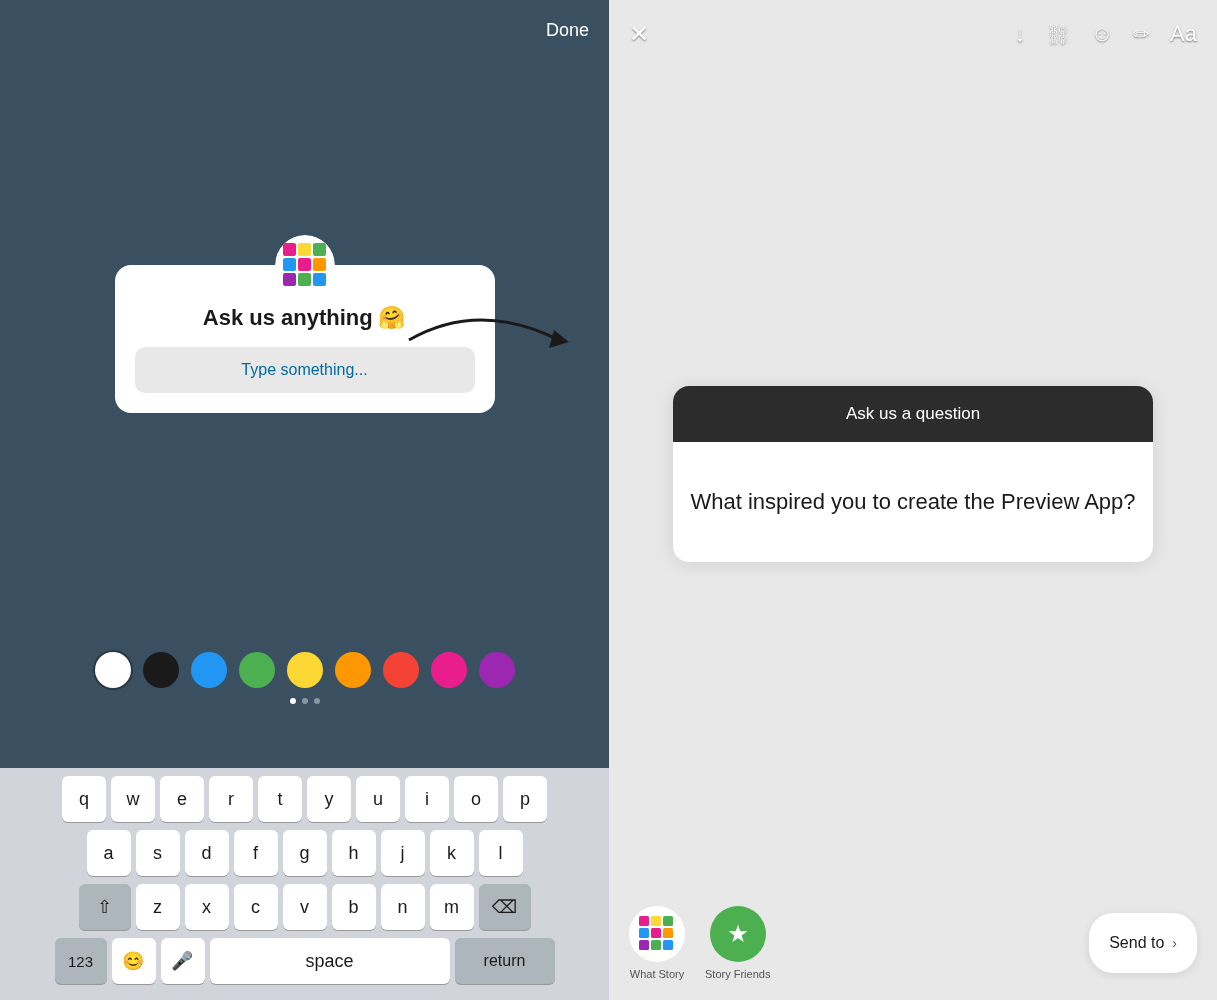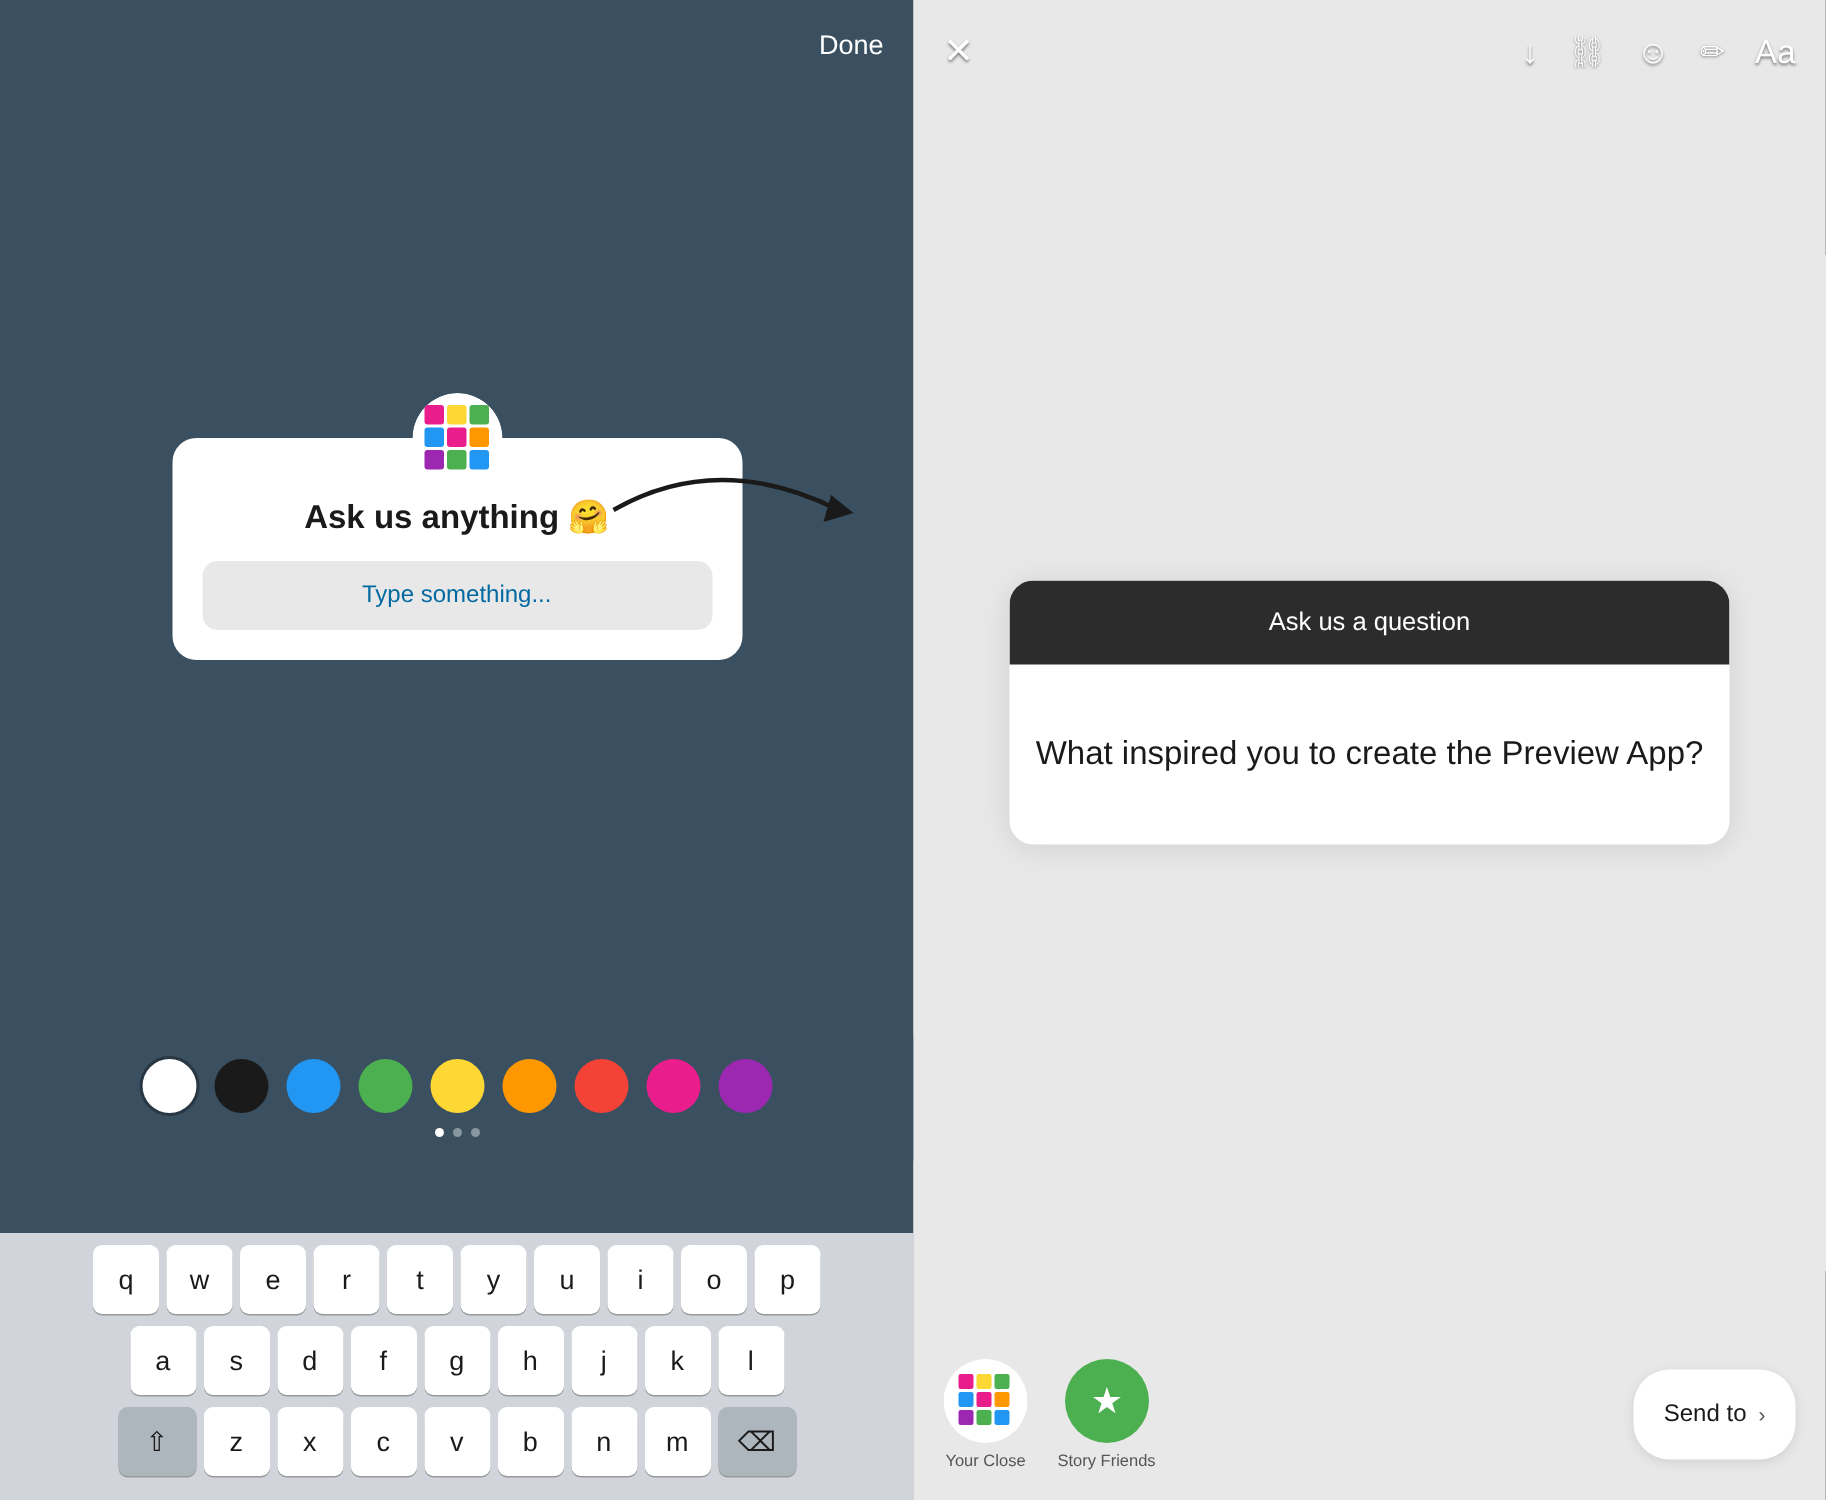--- a/index.html
+++ b/index.html
@@ -409,20 +409,27 @@
       <div class="key">z</div>
       <div class="key">x</div>
       <div class="key">c</div>
       <div class="key">v</div>
       <div class="key">b</div>
       <div class="key">n</div>
       <div class="key">m</div>
       <div class="key dark delete">⌫</div>
     </div>
 
+    <div class="keyboard-row">
+      <div class="key dark nums">123</div>
+      <div class="key">😊</div>
+      <div class="key">🎤</div>
+      <div class="key space">space</div>
+      <div class="key dark return">return</div>
+    </div>
   </div>
 </div>
 
 <div class="right-panel">
 
   <div class="right-toolbar">
     <span class="toolbar-icon close">✕</span>
     <div class="toolbar-right-icons">
       <span class="toolbar-icon">↓</span>
       <span class="toolbar-icon" style="font-size:20px;">⛓</span>
@@ -455,21 +462,21 @@
             <rect x="22" y="10" width="10" height="10" rx="1.5" fill="#fdd835"></rect>
             <rect x="34" y="10" width="10" height="10" rx="1.5" fill="#4caf50"></rect>
             <rect x="10" y="22" width="10" height="10" rx="1.5" fill="#2196f3"></rect>
             <rect x="22" y="22" width="10" height="10" rx="1.5" fill="#e91e8c"></rect>
             <rect x="34" y="22" width="10" height="10" rx="1.5" fill="#ff9800"></rect>
             <rect x="10" y="34" width="10" height="10" rx="1.5" fill="#9c27b0"></rect>
             <rect x="22" y="34" width="10" height="10" rx="1.5" fill="#4caf50"></rect>
             <rect x="34" y="34" width="10" height="10" rx="1.5" fill="#2196f3"></rect>
           </svg>
         </div>
-        <span class="story-option-label">Your Close</span>
+        <span class="story-option-label">What Story</span>
       </div>
 
       <div class="story-option">
         <div class="story-option-icon">
           <svg width="56" height="56" viewBox="0 0 56 56">
             <circle cx="28" cy="28" r="28" fill="#4caf50"></circle>
             <text x="28" y="36" text-anchor="middle" font-size="24" fill="white">★</text>
           </svg>
         </div>
         <span class="story-option-label">Story Friends</span>

